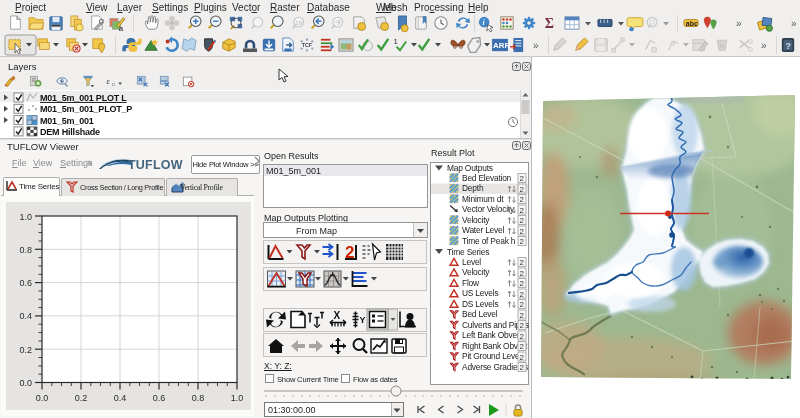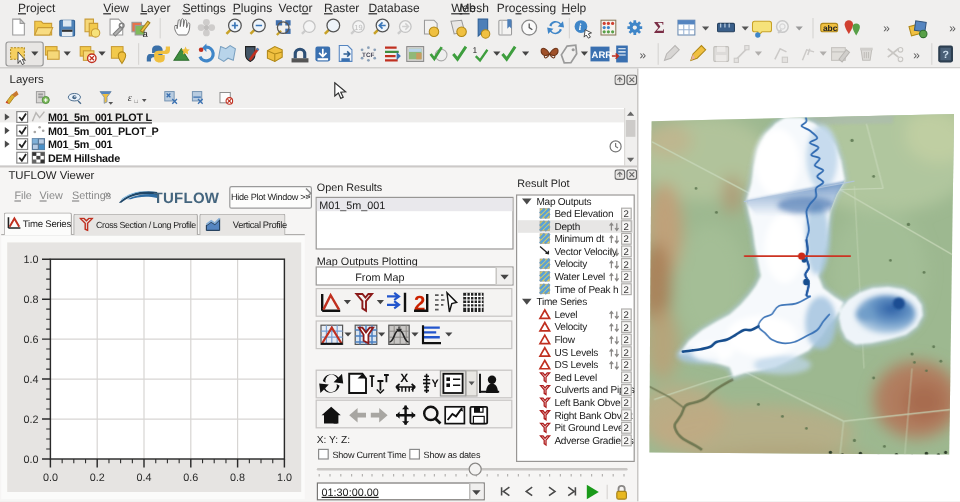--- a/index.html
+++ b/index.html
@@ -547,21 +547,21 @@
 <div class="abs" style="left:61px;top:178px;width:104px;height:18px;background:#e7e5e3;border:1px solid #b0aeac;border-bottom:none;border-radius:2px 2px 0 0;"></div>
 <svg class="abs" style="left:66px;top:181px;" width="12" height="12" viewBox="0 0 12 12">
     <path d="M1,1 L5,5 5,10 7,11 7,5 11,1 8,1 6,3 4,1 z" fill="none" stroke="#c03020" stroke-width="1.2"></path>
   </svg>
 <div class="abs" style="left:80px;top:183px;font-size:7.4px;letter-spacing:-0.3px;color:#1c1c1c;">Cross Section / Long Profile</div>
 <div class="abs" style="left:166px;top:178px;width:72px;height:18px;background:#e7e5e3;border:1px solid #b0aeac;border-bottom:none;border-radius:2px 2px 0 0;"></div>
 <svg class="abs" style="left:171px;top:181px;" width="13" height="12" viewBox="0 0 13 12">
     <path d="M1,11 h11 M1,11 v-4 l4,-3 3,2 4,-4 v9" fill="#5585c0" stroke="#27425f" stroke-width="1"></path>
     <path d="M1,6 l4,-3 3,2 4,-4" fill="none" stroke="#88b0d8" stroke-width="1.4"></path>
   </svg>
-<div class="abs" style="left:194px;top:183px;font-size:7.8px;letter-spacing:-0.3px;color:#1c1c1c;">Vertical Profile</div>
+<div class="abs" style="left:180px;top:183px;font-size:7.8px;letter-spacing:-0.3px;color:#1c1c1c;font-family:Liberation Serif, serif;">Vertical Profile</div>
 
 <div class="abs" style="left:6px;top:202px;width:245px;height:208px;background:#e6e4e2;"></div>
 <svg class="abs" style="left:6px;top:202px;" width="245" height="208" viewBox="0 0 245 208">
   <rect x="36" y="14" width="195" height="166.5" fill="#ffffff"></rect>
   <g stroke="#d7d5d3" stroke-width="1">
     <line x1="75" y1="14" x2="75" y2="180.5"></line>
       <line x1="114" y1="14" x2="114" y2="180.5"></line>
       <line x1="153" y1="14" x2="153" y2="180.5"></line>
       <line x1="192" y1="14" x2="192" y2="180.5"></line>
     <line x1="36" y1="47.3" x2="231" y2="47.3"></line>
@@ -815,25 +815,25 @@
       <path d="M-6,4 l4,-5 3,2 5,-7" stroke="#111" stroke-width="1.6" fill="none"></path>
       <path d="M6,-6 l1,3 -3,-1 z" fill="#111"></path>
     </g>
   <g transform="translate(141,206)">
       <rect x="-7" y="-7" width="14" height="14" rx="1" fill="#fff" stroke="#111" stroke-width="1.5"></rect>
       <rect x="-4" y="-7" width="8" height="5" fill="#111"></rect>
       <rect x="1" y="-6" width="2" height="3" fill="#fff"></rect>
       <rect x="-4.5" y="1" width="9" height="6" fill="none" stroke="#111"></rect>
     </g>
 </svg>
-<div class="abs" style="left:264px;top:361px;font-size:8.5px;color:#1c1c1c;">X: Y: Z:</div>
+<div class="abs" style="left:264px;top:361px;font-size:8.5px;color:#1c1c1c;text-decoration:underline;">X: Y: Z:</div>
 <div class="abs" style="left:265px;top:374px;width:9px;height:9px;background:#fff;border:1px solid #8a8a8a;"></div>
 <div class="abs" style="left:277px;top:374.5px;font-size:7.6px;letter-spacing:-0.2px;color:#1c1c1c;">Show Current Time</div>
 <div class="abs" style="left:341px;top:374px;width:9px;height:9px;background:#fff;border:1px solid #8a8a8a;"></div>
-<div class="abs" style="left:353px;top:374.5px;font-size:7.6px;letter-spacing:-0.2px;color:#1c1c1c;">Show as dates</div>
+<div class="abs" style="left:353px;top:374.5px;font-size:7.6px;letter-spacing:-0.2px;color:#1c1c1c;">Flow as dates</div>
 <div class="abs" style="left:431px;top:148px;font-size:9px;color:#1c1c1c;">Result Plot</div>
 <div class="abs" style="left:430px;top:162px;width:99px;height:223px;background:#fff;border:1px solid #989694;"></div>
 <svg class="abs" style="left:430px;top:162px;" width="99" height="223" viewBox="0 0 99 223">
   <defs>
     <g id="mo">
         <rect x="0" y="0" width="8" height="8" fill="#e8d44c"></rect>
         <path d="M0,8 L8,0 M0,4 L4,0 M4,8 L8,4" stroke="#5aa0d8" stroke-width="2.2"></path>
         <rect x="0" y="0" width="8" height="8" fill="none" stroke="#9a9890" stroke-width="0.5"></rect>
       </g>
     <g id="tri">
@@ -952,21 +952,21 @@
       <line x1="226" y1="11" x2="226" y2="13"></line>
       <line x1="235" y1="11" x2="235" y2="13"></line>
       <line x1="244" y1="11" x2="244" y2="13"></line>
       <line x1="253" y1="11" x2="253" y2="13"></line>
       <line x1="262" y1="11" x2="262" y2="13"></line>
   </g>
   <circle cx="138" cy="7" r="5" fill="#f4f3f2" stroke="#8a8886"></circle>
 </svg>
 
 <div class="abs" style="left:264px;top:402px;width:140px;height:15px;background:#fff;border:1px solid #787674;"></div>
-<div class="abs" style="left:268px;top:405px;font-size:9px;color:#1c1c1c;text-decoration:underline;">01:30:00.00</div>
+<div class="abs" style="left:268px;top:405px;font-size:9px;color:#1c1c1c;">01:30:00.00</div>
 <div class="abs" style="left:391px;top:403px;width:12px;height:13px;background:#f0efee;border-left:1px solid #b0aeac;"></div>
 <svg class="abs" style="left:393px;top:408px;" width="8" height="5" viewBox="0 0 8 5">
     <path d="M0.5,0.5 l3.5,4 3.5,-4 z" fill="#444"></path>
   </svg>
 <svg class="abs" style="left:412px;top:402px;" width="119" height="16" viewBox="0 0 119 16">
   <g stroke="#4a4a4a" stroke-width="1.3" fill="none">
     <path d="M6,4 v7 M12.5,4 l-5,3.5 5,3.5"></path>
     <path d="M31.5,4 l-5,3.5 5,3.5"></path>
     <path d="M45.5,4 l5,3.5 -5,3.5"></path>
     <path d="M61.5,4 l5,3.5 -5,3.5 M67.5,4 v7"></path>

